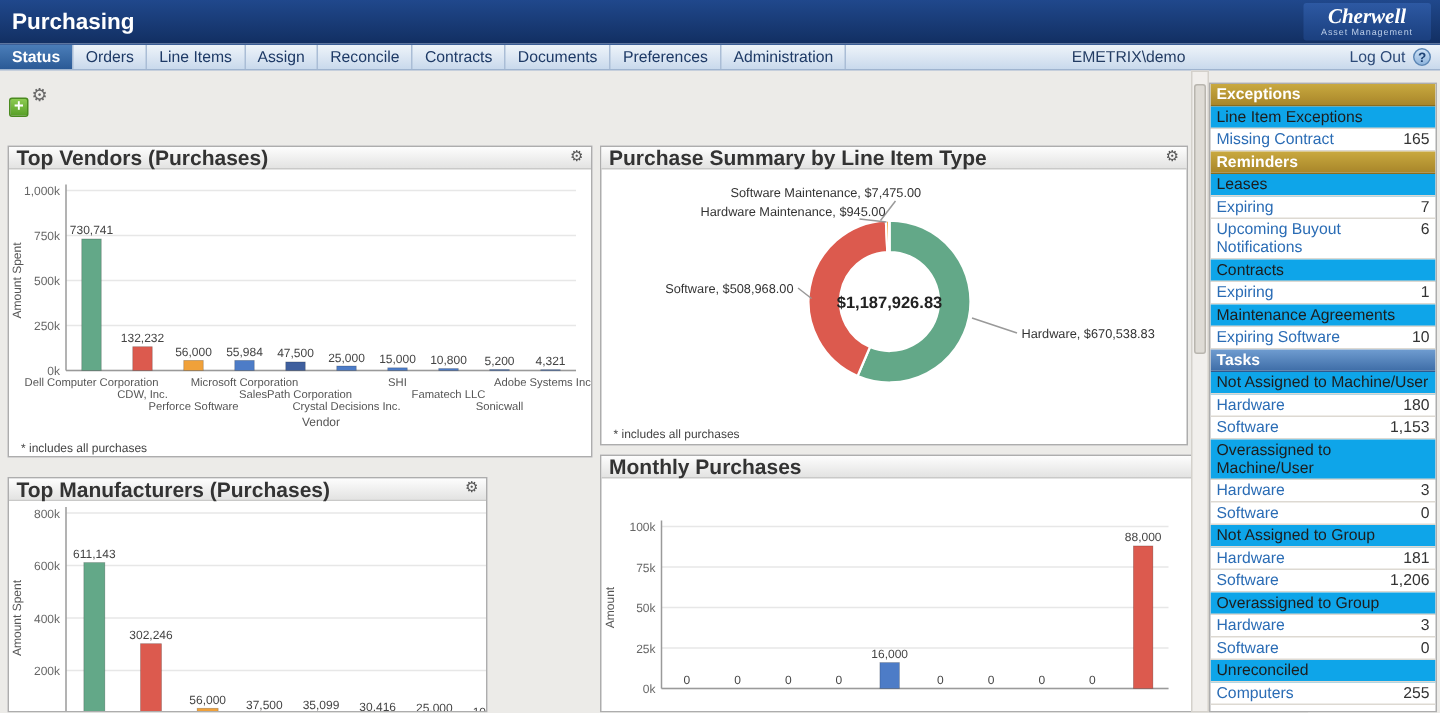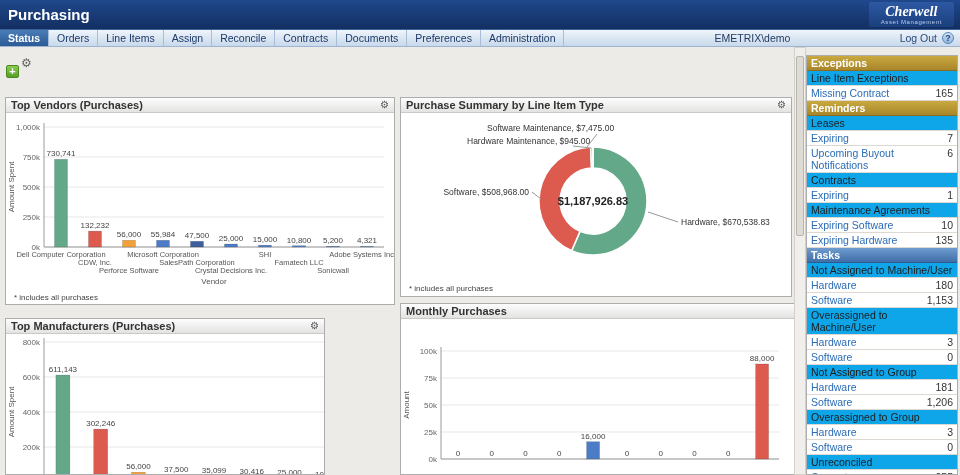--- a/index.html
+++ b/index.html
@@ -29,21 +29,21 @@
     align-items:center;justify-content:center;cursor:pointer}
 
   .add-btn{position:absolute;left:6px;top:65px;width:13px;height:13px;border-radius:2px;
     background:linear-gradient(#8ccb52,#58a028);border:1px solid #4a8a1f;color:#fff;
     font-size:11px;line-height:11px;text-align:center;font-weight:bold;cursor:pointer}
   .page-gear{position:absolute;left:21px;top:56px;color:#666;font-size:12px;cursor:pointer}
 
   .panel{position:absolute;background:#fff;border:1px solid #adadad}
   .panel-header{height:15px;background:linear-gradient(#fdfdfd,#e3e3e2);border-bottom:1px solid #c9c9c8;
     display:flex;align-items:center;justify-content:space-between;padding:0 5px}
-  .panel-title{font-size:11px;font-weight:bold;color:#333}
+  .panel-title{font-size:14px;font-weight:bold;color:#333}
   .panel-gear{color:#555;font-size:10px;cursor:pointer;line-height:10px}
   .footnote{font-size:8px;color:#444;padding:0 0 2px 8px}
 
   .scrollbar{position:absolute;left:794px;top:47px;width:12px;height:428px;
     background:#f1efec;border:1px solid #d4d1cb}
   .scroll-thumb{position:absolute;left:1px;top:8px;width:8px;height:180px;background:#dedbd5;
     border:1px solid #b8b5ae;border-radius:2px;cursor:pointer}
 
   .sidebar{position:absolute;left:806px;top:55px;width:152px;height:420px;background:#fff;
     border:1px solid #adadad;overflow:hidden}
@@ -262,24 +262,20 @@
     <div class="sb-row sb-subheader">Contracts</div>
     <div class="sb-row sb-link">
       <span class="sb-link">Expiring</span>
       <span class="sb-val">1</span>
     </div>
     <div class="sb-row sb-subheader">Maintenance Agreements</div>
     <div class="sb-row sb-link">
       <span class="sb-link">Expiring Software</span>
       <span class="sb-val">10</span>
     </div>
-    <div class="sb-row sb-link">
-      <span class="sb-link">Expiring Hardware</span>
-      <span class="sb-val">135</span>
-    </div>
     <div class="sb-row sb-header sb-blue">Tasks</div>
     <div class="sb-row sb-subheader">Not Assigned to Machine/User</div>
     <div class="sb-row sb-link">
       <span class="sb-link">Hardware</span>
       <span class="sb-val">180</span>
     </div>
     <div class="sb-row sb-link">
       <span class="sb-link">Software</span>
       <span class="sb-val">1,153</span>
     </div>

